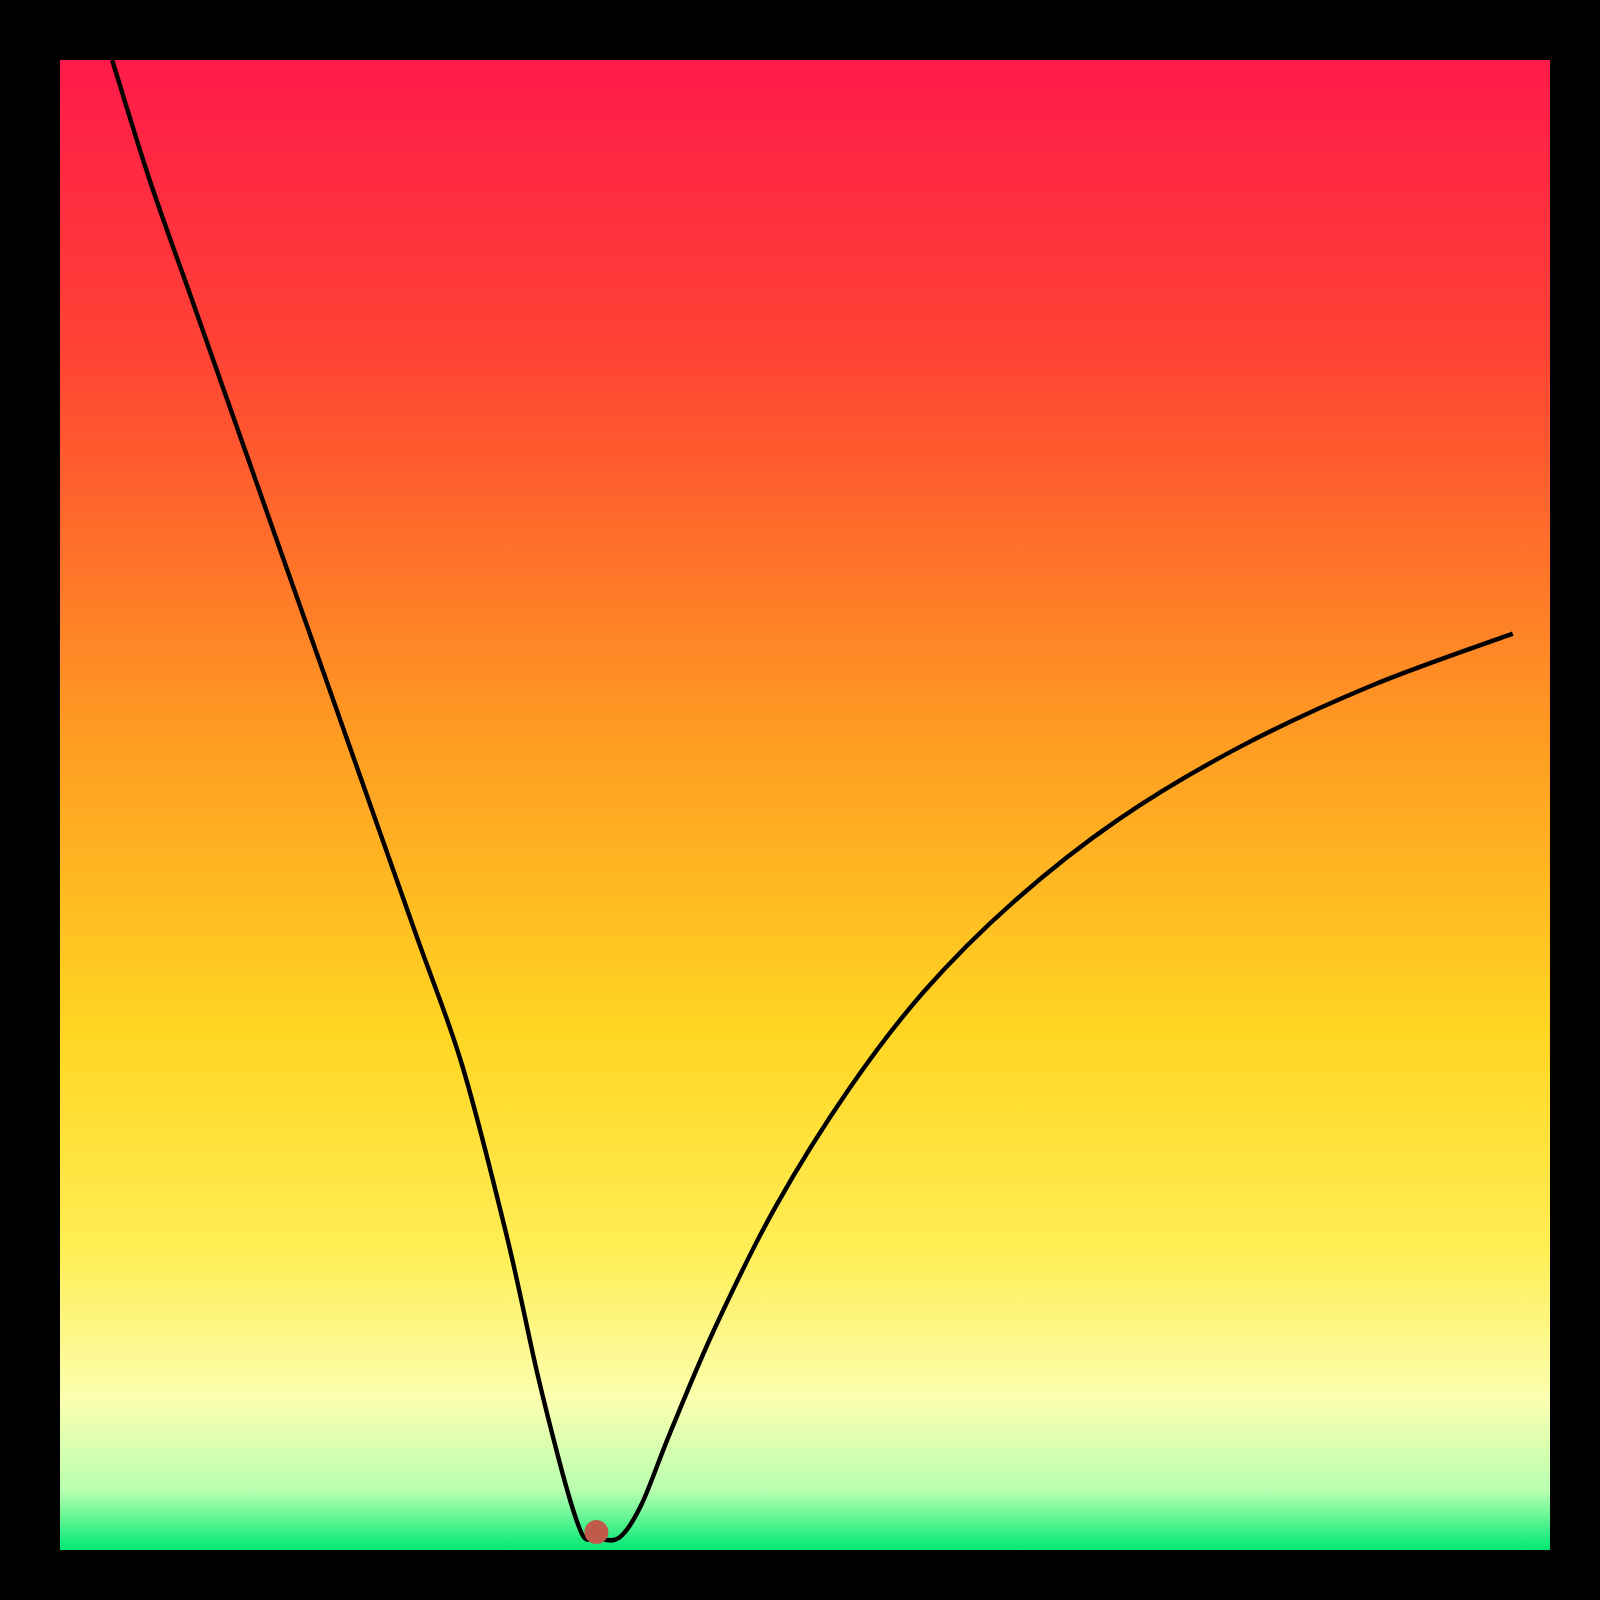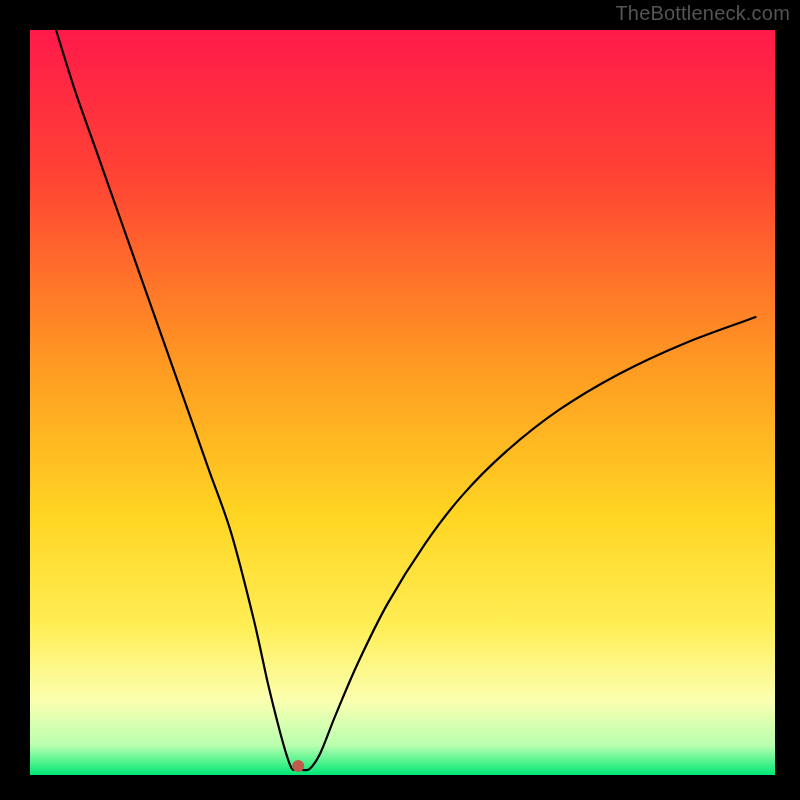--- a/index.html
+++ b/index.html
@@ -33,21 +33,20 @@
     position: absolute;
     left: 0;
     top: 0;
   }
 </style>
 </head>
 <body>
 
 <div class="frame">
 
-  <div class="watermark">TheBottleneck.com</div>
 
   <svg id="chart-svg" width="800" height="800">
     <defs>
       <linearGradient id="bg-grad" x1="0" y1="0" x2="0" y2="1">
           <stop offset="0%" stop-color="#ff1a4a"></stop>
           <stop offset="20%" stop-color="#ff4433"></stop>
           <stop offset="45%" stop-color="#ff9a22"></stop>
           <stop offset="65%" stop-color="#ffd522"></stop>
           <stop offset="80%" stop-color="#ffee55"></stop>
           <stop offset="90%" stop-color="#fbffb0"></stop>

